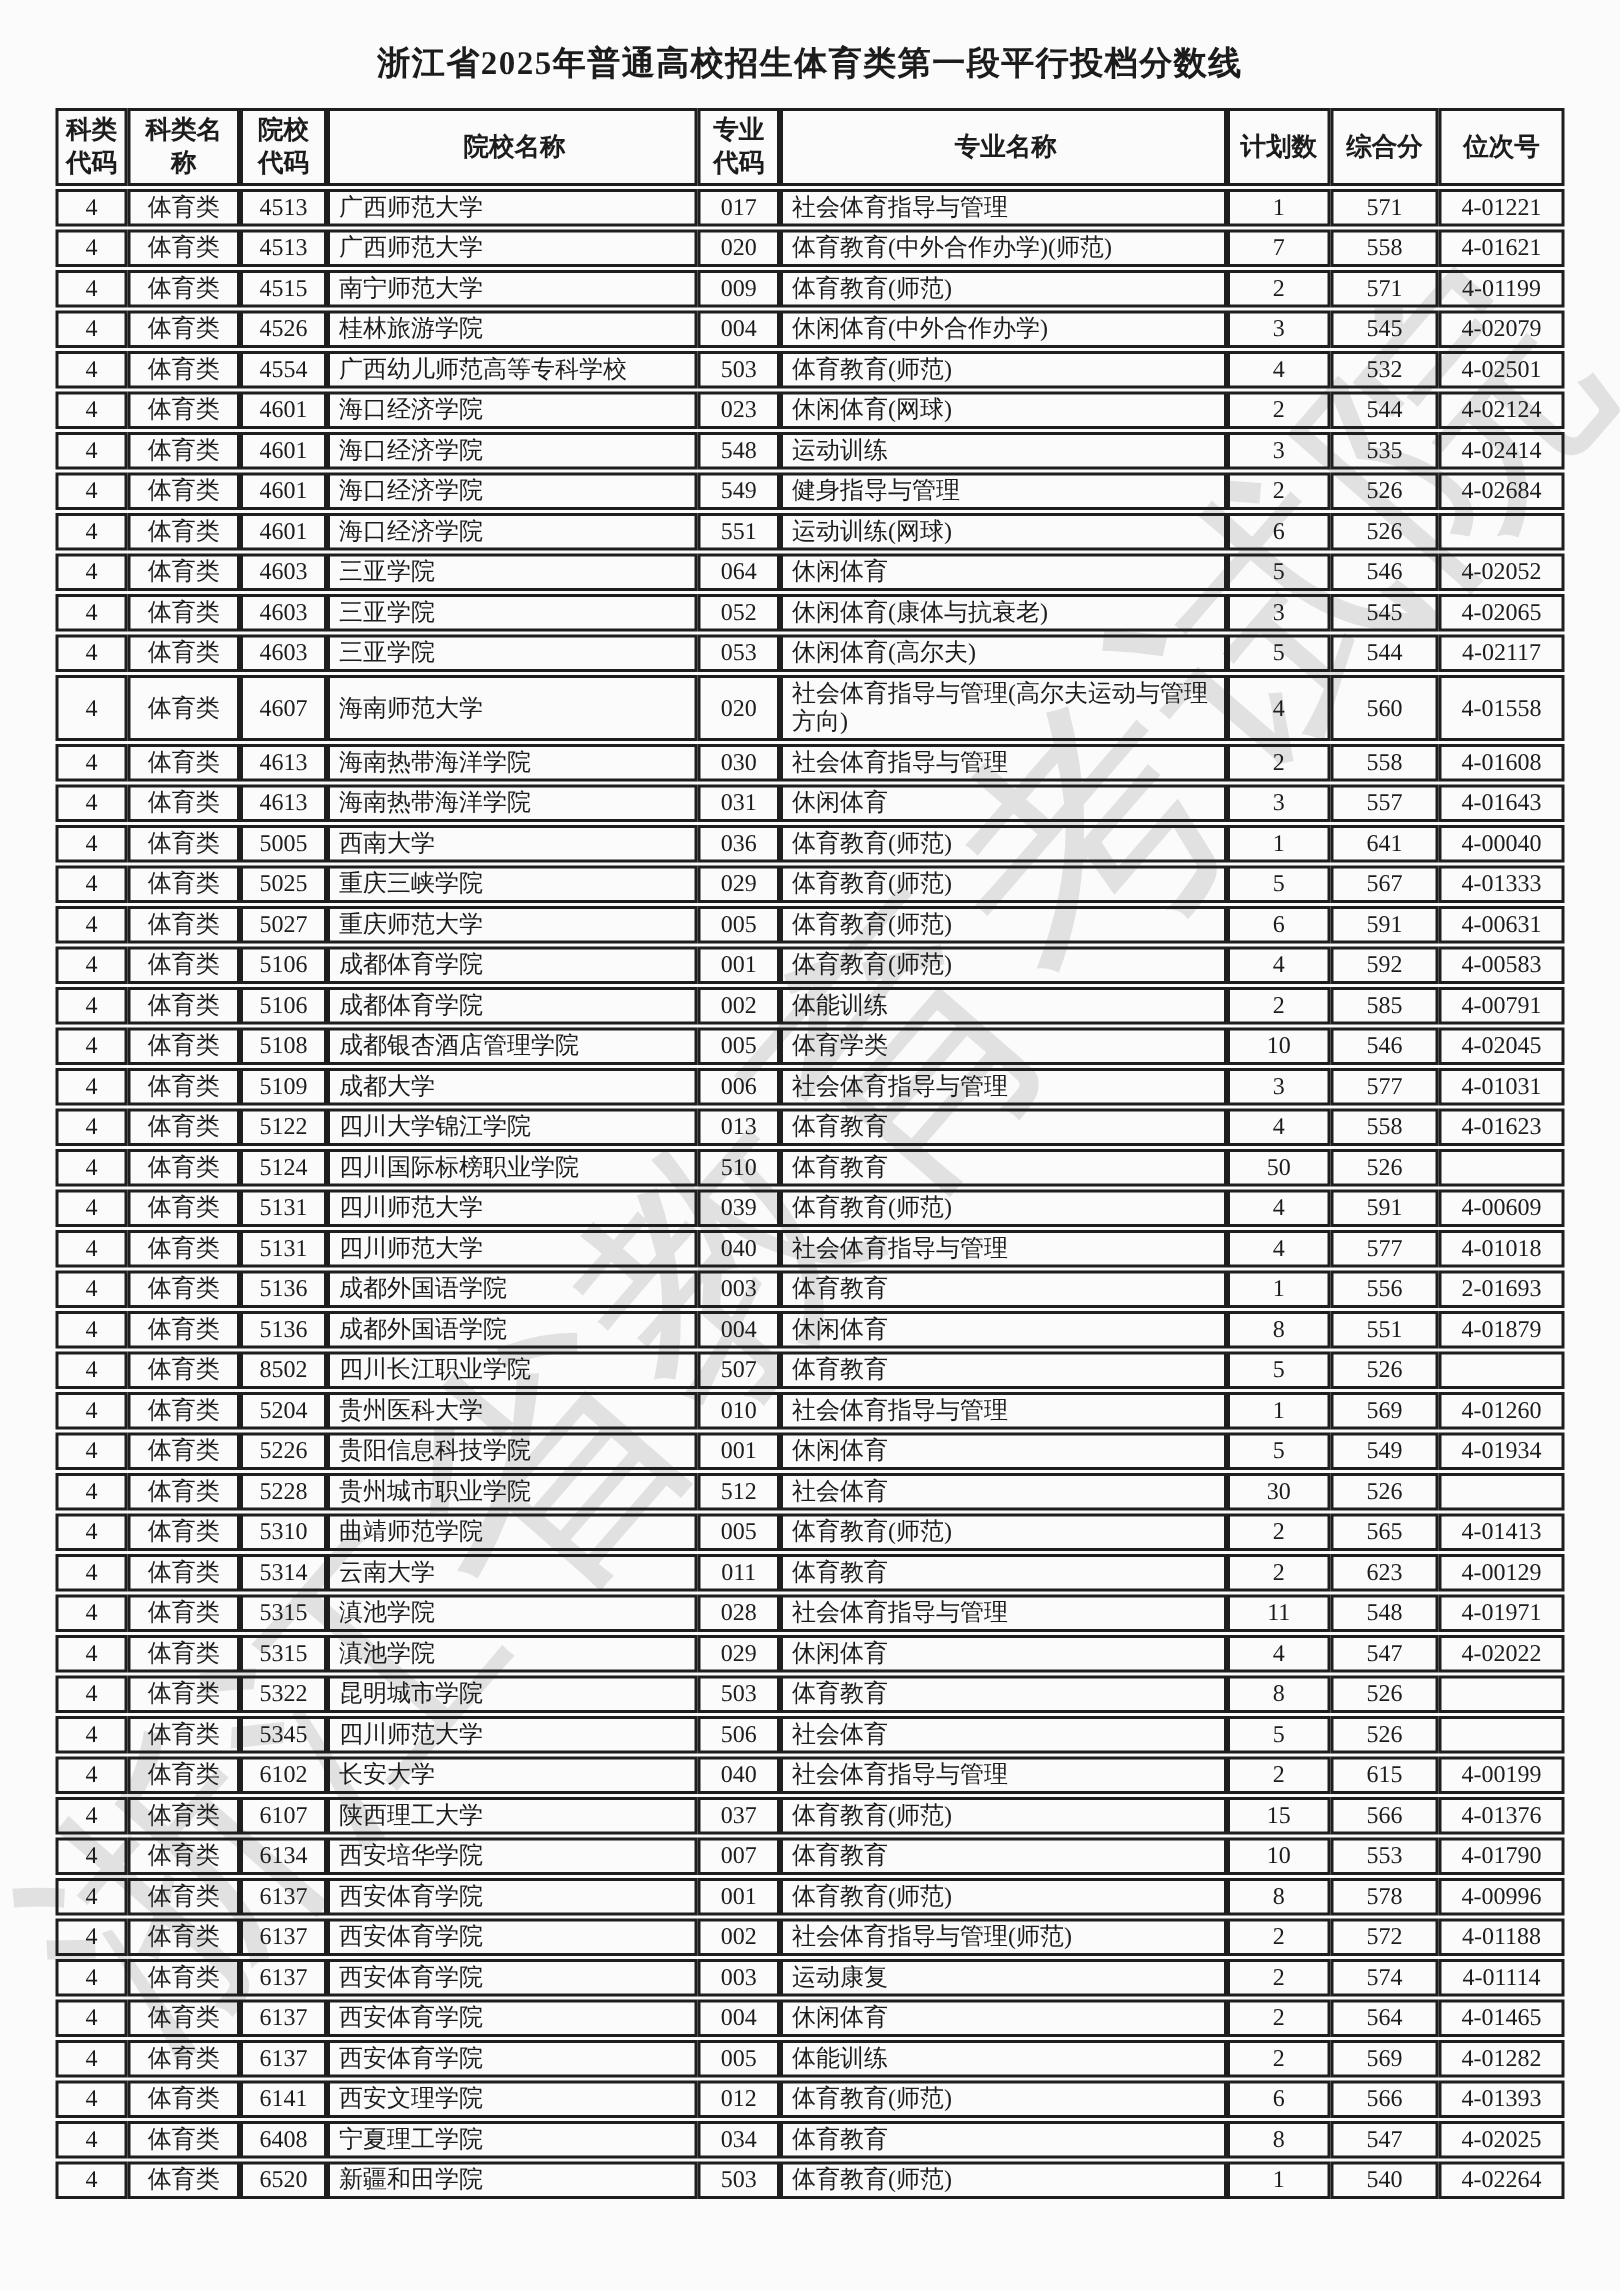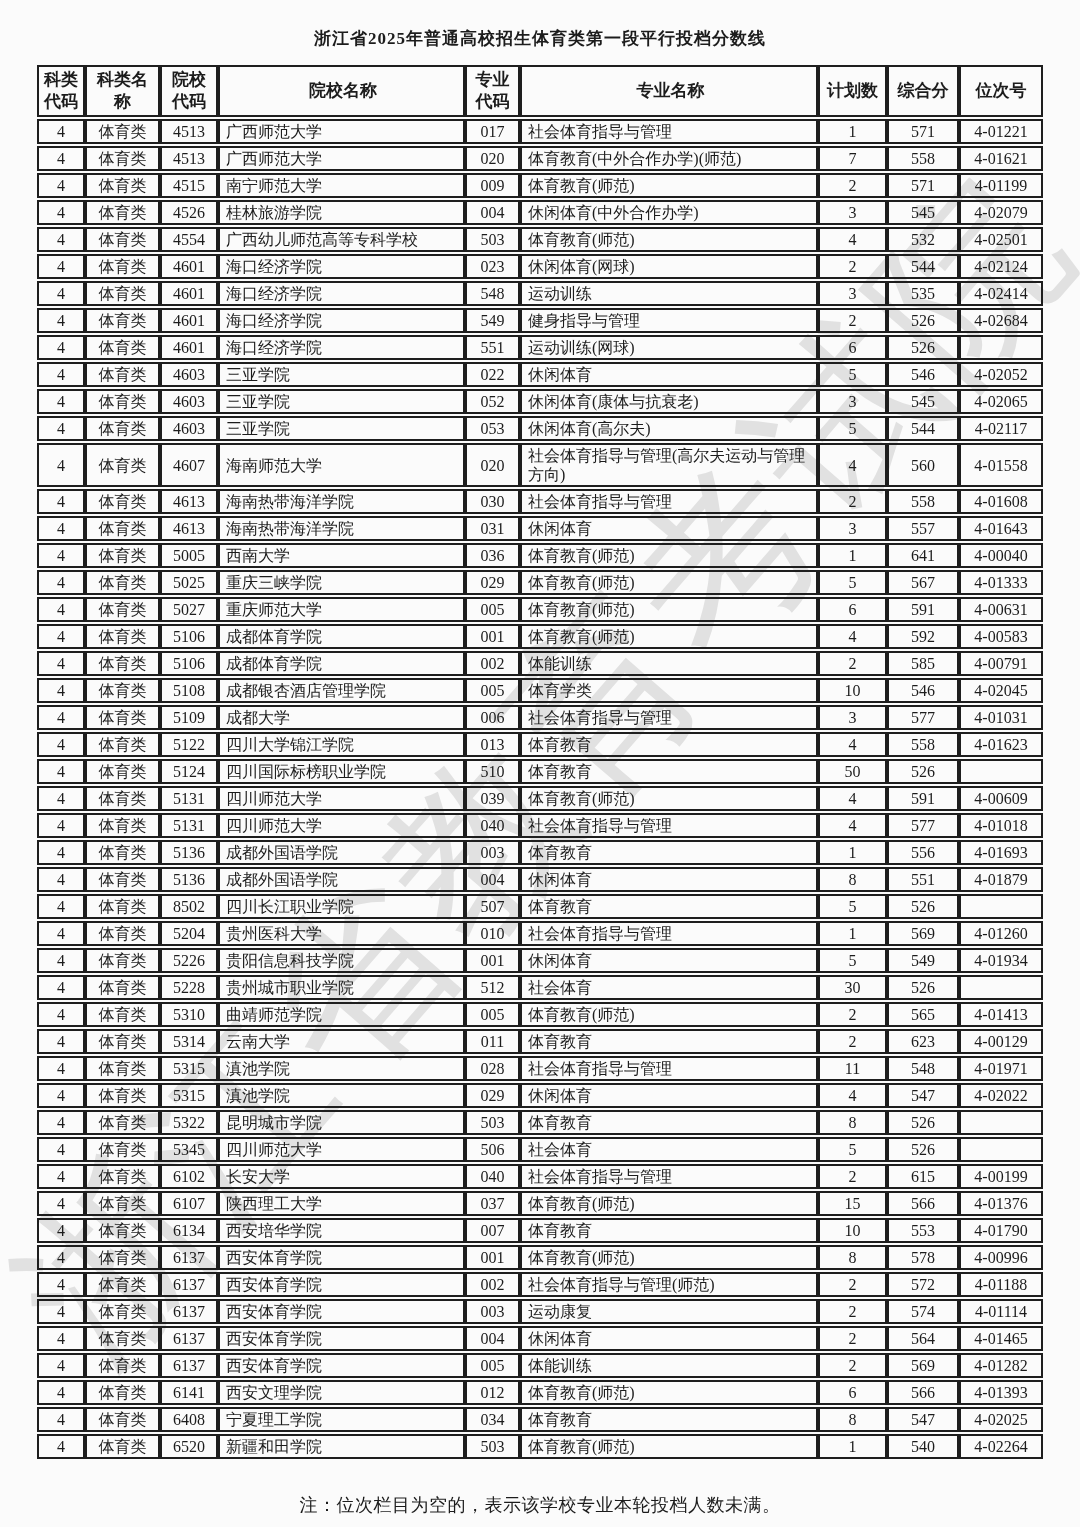--- a/index.html
+++ b/index.html
@@ -29,21 +29,21 @@
     z-index: 1;
     pointer-events: none;
     user-select: none;
   }
   .page-title {
     position: relative;
     z-index: 2;
     margin: 0;
     padding-top: 27px;
     text-align: center;
-    font-size: 17px;
+    font-size: 22px;
     font-weight: bold;
     letter-spacing: 1px;
   }
   table.score-table {
     position: relative;
     z-index: 2;
     margin: 13px 0 0 37px;
     width: 1006px;
     table-layout: fixed;
     border-collapse: separate;
@@ -230,21 +230,21 @@
           <td>运动训练(网球)</td>
           <td>6</td>
           <td>526</td>
           <td></td>
         </tr>
         <tr>
           <td>4</td>
           <td>体育类</td>
           <td>4603</td>
           <td>三亚学院</td>
-          <td>022</td>
+          <td>064</td>
           <td>休闲体育</td>
           <td>5</td>
           <td>546</td>
           <td>4-02052</td>
         </tr>
         <tr>
           <td>4</td>
           <td>体育类</td>
           <td>4603</td>
           <td>三亚学院</td>
@@ -421,21 +421,21 @@
         </tr>
         <tr>
           <td>4</td>
           <td>体育类</td>
           <td>5136</td>
           <td>成都外国语学院</td>
           <td>003</td>
           <td>体育教育</td>
           <td>1</td>
           <td>556</td>
-          <td>4-01693</td>
+          <td>2-01693</td>
         </tr>
         <tr>
           <td>4</td>
           <td>体育类</td>
           <td>5136</td>
           <td>成都外国语学院</td>
           <td>004</td>
           <td>休闲体育</td>
           <td>8</td>
           <td>551</td>
@@ -668,15 +668,14 @@
           <td>新疆和田学院</td>
           <td>503</td>
           <td>体育教育(师范)</td>
           <td>1</td>
           <td>540</td>
           <td>4-02264</td>
         </tr>
       </tbody>
   </table>
 
-  <div class="footnote">注：位次栏目为空的，表示该学校专业本轮投档人数未满。</div>
 
 </div>
 
 </body></html>

